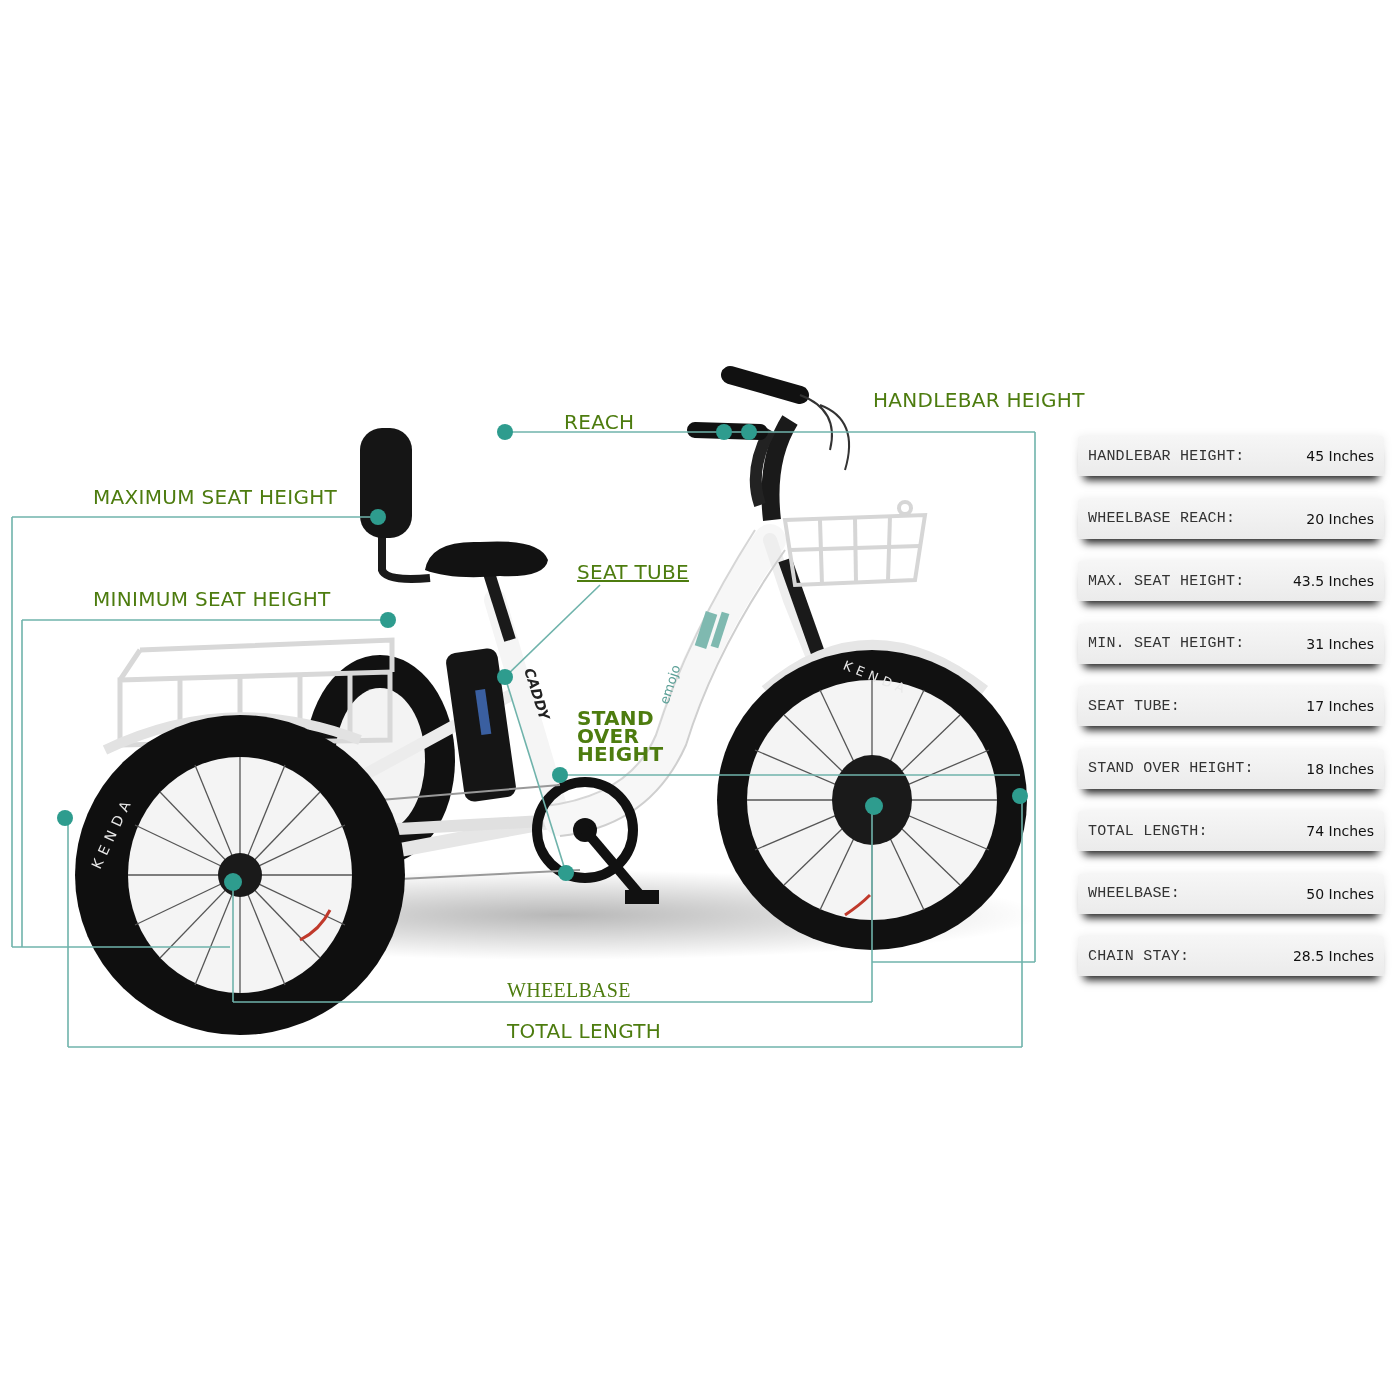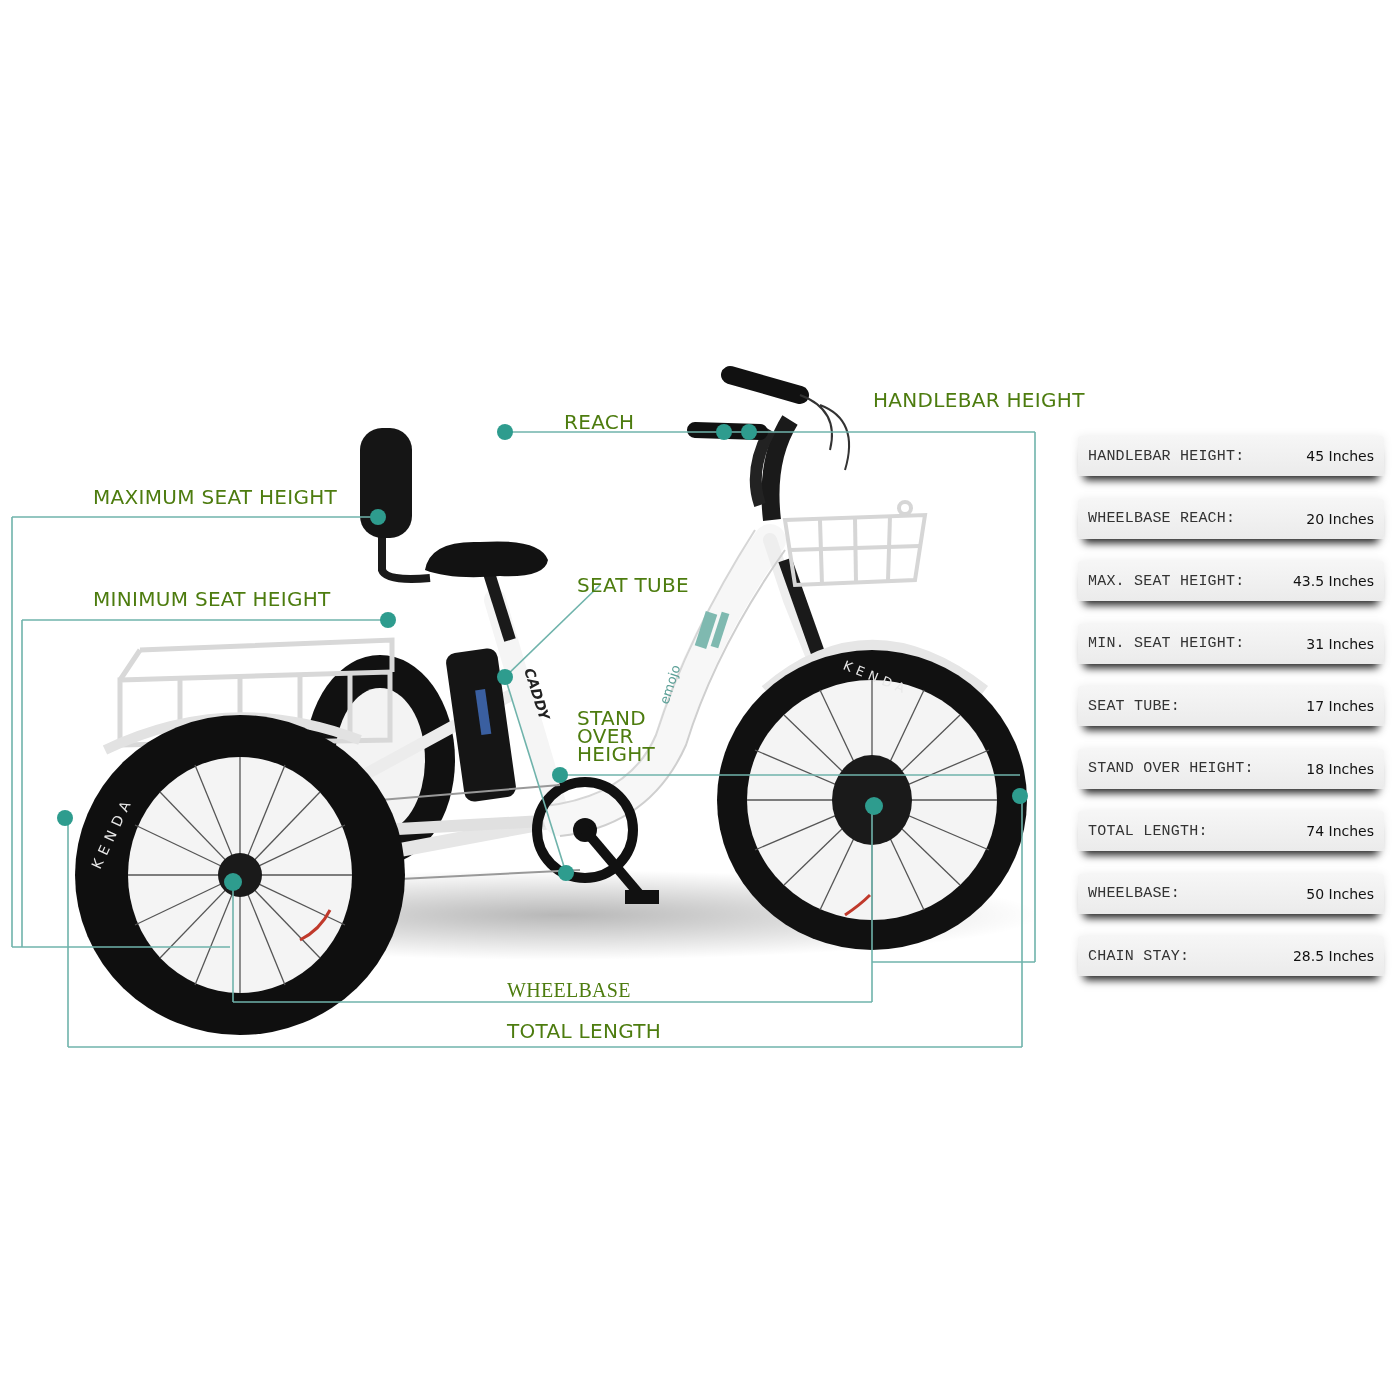--- a/index.html
+++ b/index.html
@@ -172,22 +172,22 @@
       <circle cx="874" cy="806" r="9"></circle>
       <circle cx="65" cy="818" r="8"></circle>
       <circle cx="1020" cy="796" r="8"></circle>
     </g>
   </svg>
 
   <div class="label" style="left:873px;top:388px;">HANDLEBAR HEIGHT</div>
   <div class="label" style="left:545px;top:410px;margin-left:19px;">REACH</div>
   <div class="label" style="left:93px;top:485px;">MAXIMUM SEAT HEIGHT</div>
   <div class="label" style="left:93px;top:587px;text-align:center;">MINIMUM SEAT HEIGHT</div>
-  <div class="label" style="left:577px;top:573px;">SEAT TUBE</div>
-  <div class="label multi" style="left:577px;top:709px;">STAND
+  <div class="label" style="left:577px;top:560px;text-decoration:underline;">SEAT TUBE</div>
+  <div class="label multi" style="left:577px;top:709px;font-weight:bold;">STAND
 OVER
 HEIGHT</div>
   <div class="label" style="left:507px;top:979px;font-family:Liberation Serif, serif;">WHEELBASE</div>
   <div class="label" style="left:507px;top:1019px;">TOTAL LENGTH</div>
 
   <div class="spec-panel">
     <div class="spec-row">
       <span class="spec-name">HANDLEBAR HEIGHT:</span>
       <span class="spec-value">45 Inches</span>
     </div>

